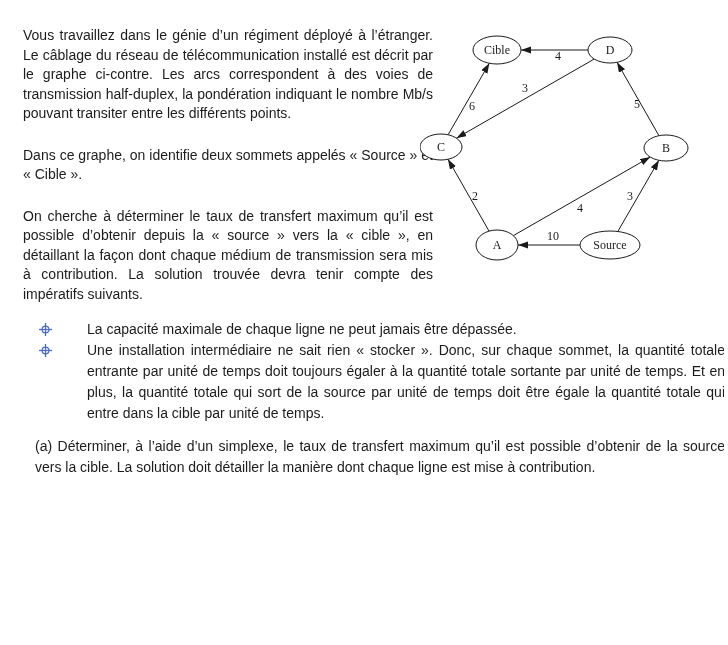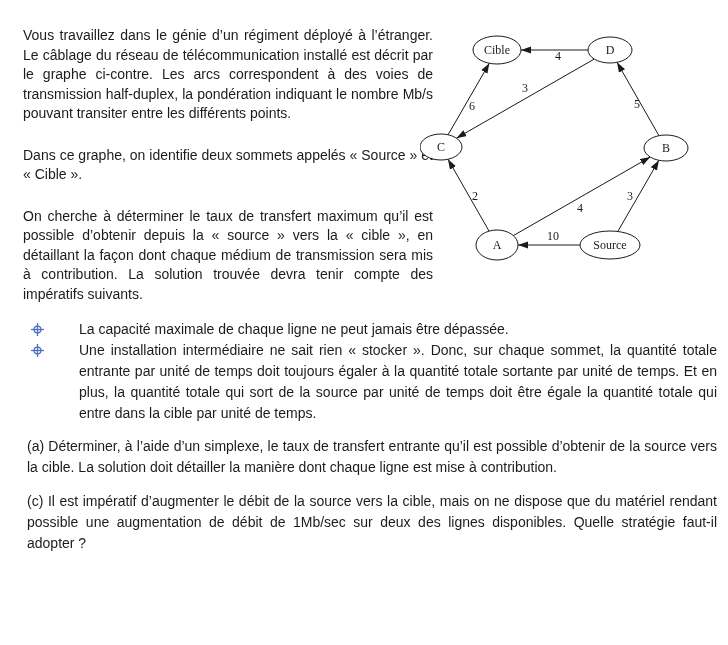--- a/index.html
+++ b/index.html
@@ -31,21 +31,21 @@
     height: 270px;
   }
   .graph-wrap svg { display: block; }
   .graph-wrap text {
     font-family: "Liberation Serif", serif;
     font-size: 12px;
     fill: #1a1a1a;
   }
   .bottom {
     position: absolute;
-    left: 27px;
+    left: 35px;
     top: 301px;
     width: 690px;
     font-size: 14px;
     line-height: 21px;
   }
   .bullet-row { display: flex; }
   .bullet-marker {
     flex: 0 0 52px;
     padding-left: 4px;
     box-sizing: border-box;
@@ -123,18 +123,17 @@
           <svg width="13" height="13" viewBox="0 0 14 14" fill="none" style="stroke: rgb(74, 111, 189);">
             <line x1="7" y1="0" x2="7" y2="14" stroke-width="1.4"></line>
             <line x1="0" y1="7" x2="14" y2="7" stroke-width="1.4"></line>
             <circle cx="7" cy="7" r="3.7" stroke-width="1.4"></circle>
           </svg>
         </span>
         <span class="bullet-text">Une installation intermédiaire ne sait rien « stocker ». Donc, sur chaque sommet, la quantité totale entrante par unité de temps doit toujours égaler à la quantité totale sortante par unité de temps. Et en plus, la quantité totale qui sort de la source par unité de temps doit être égale la quantité totale qui entre dans la cible par unité de temps.</span>
       </div>
     </div>
 
-    <p class="q">(a) Déterminer, à l’aide d’un simplexe, le taux de transfert entrante qu’il est possible d’obtenir de la source vers la cible. La solution doit détailler la manière dont chaque ligne est mise à contribution.</p>
-    <p class="q">(c) Il est impératif d’augmenter le débit de la source vers la cible, mais on ne dispose que du matériel rendant possible une augmentation de débit de 1Mb/sec sur deux des lignes disponibles. Quelle stratégie faut-il adopter ?</p>
+    <p class="q">(a) Déterminer, à l’aide d’un simplexe, le taux de transfert maximum qu’il est possible d’obtenir de la source vers la cible. La solution doit détailler la manière dont chaque ligne est mise à contribution.</p>
 
   </div>
 
 </div>
 
 </body></html>

